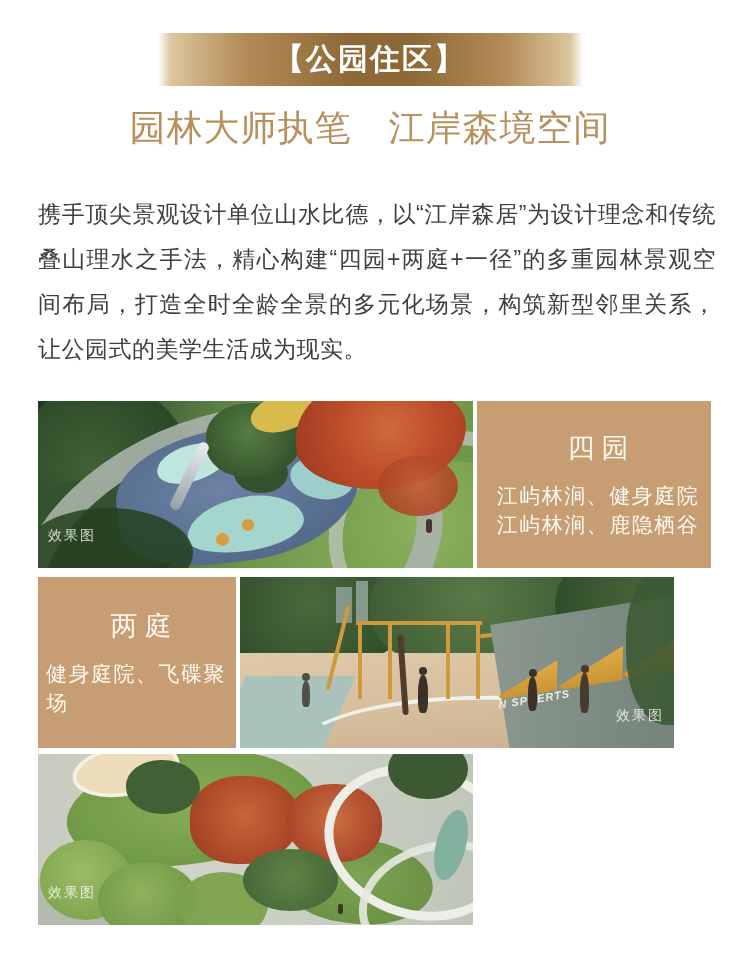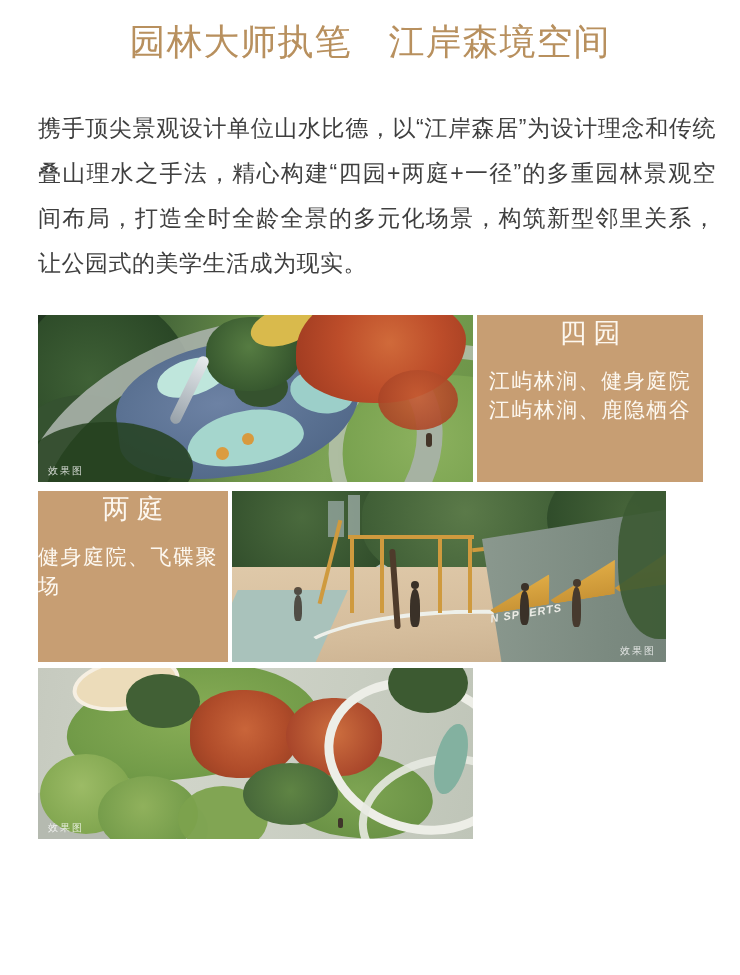--- a/index.html
+++ b/index.html
@@ -27,25 +27,25 @@
   .row{display:flex;gap:4px;margin-left:38px;width:665px;}
   .row1{margin-top:29px;height:167px;}
   .row2{margin-top:9px;height:171px;}
   .row3{margin-top:6px;height:171px;}
   .img{position:relative;overflow:hidden;flex:none;}
   .row1 .img,.row3 .img{width:435px;}
   .row2 .img{width:434px;}
   .row1 .panel,.row3 .panel{width:226px;}
   .row2 .panel{width:190px;}
   .panel{flex:none;background:var(--panel-bg);color:var(--panel-text);
-    display:flex;flex-direction:column;align-items:center;}
+    display:flex;flex-direction:column;align-items:center;justify-content:center;padding-left:8px;}
   .panel .heading{font-size:27px;letter-spacing:7px;text-indent:7px;margin-bottom:15px;}
   .panel .line{font-size:21px;letter-spacing:1.5px;line-height:29px;}
 
-  .wm{position:absolute;bottom:4px;font-size:10px;color:rgba(255,255,255,.78);letter-spacing:2px;z-index:40;}
+  .wm{position:absolute;bottom:23px;font-size:14px;color:rgba(255,255,255,.78);letter-spacing:2px;z-index:40;}
   .wm-l{left:10px;} .wm-r{right:10px;}
 
   .s{position:absolute;}
 
   
   .i1{background:linear-gradient(102deg,#20351f 0%,#2b4628 10%,#3a5a31 20%,#527440 33%,
       #6e9449 50%,#7da355 68%,#749b4e 85%,#6b9348 100%);}
   .i1-forest{left:-20px;top:-20px;width:180px;height:210px;border-radius:45% 55% 50% 50%;
     background:radial-gradient(circle at 40% 40%,#3f6136 0%,#2b4827 55%,#1f3a1e 100%);}
   .i1-forest2{left:-30px;top:80px;width:150px;height:130px;border-radius:50%;background:#355230;}
@@ -151,20 +151,23 @@
     border-radius:50%;transform:rotate(-12deg);opacity:.9;}
   .i3-teal{left:398px;top:55px;width:30px;height:72px;background:#83b1a0;border-radius:50%;transform:rotate(14deg);}
   .i3-dark2{left:350px;top:-15px;width:80px;height:60px;background:#3c5a31;border-radius:50%;}
   .i3-pp1{left:300px;top:150px;width:5px;height:10px;background:#3f352a;border-radius:2px;}
 </style>
 </head>
 <body>
 
 <div class="page">
 
+  <div class="badge">
+    <span>【公园住区】</span>
+  </div>
 
   <h1 class="title">园林大师执笔　江岸森境空间</h1>
 
   <p class="intro">携手顶尖景观设计单位山水比德，以“江岸森居”为设计理念和传统叠山理水之手法，精心构建“四园+两庭+一径”的多重园林景观空间布局，打造全时全龄全景的多元化场景，构筑新型邻里关系，让公园式的美学生活成为现实。</p>
 
   <div class="row row1">
     <div class="img i1">
       <div class="s i1-forest"></div>
       <div class="s i1-forest2"></div>
       <div class="s i1-lawn-r"></div>

